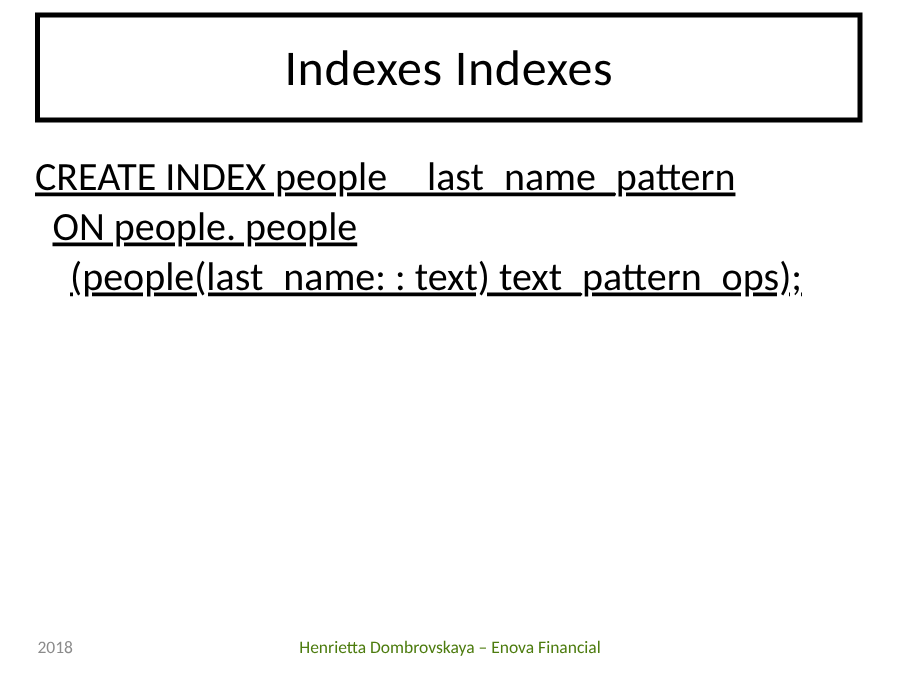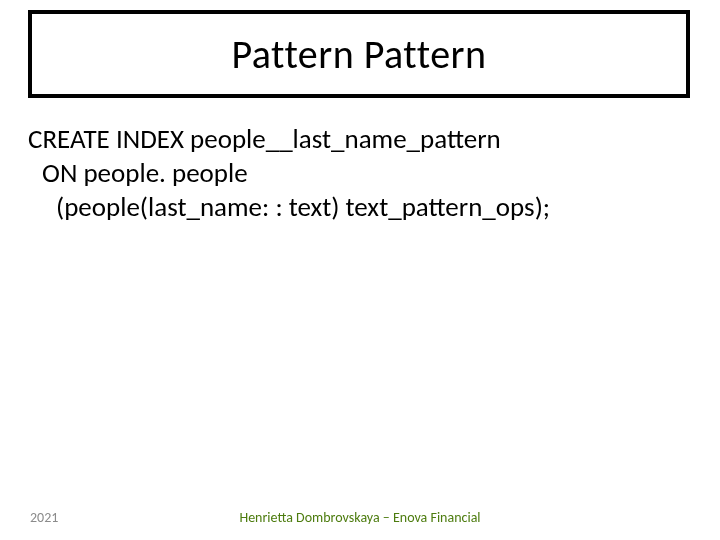--- a/index.html
+++ b/index.html
@@ -20,23 +20,24 @@
     font-size: 40px;
     font-weight: 400;
     color: #000;
     letter-spacing: 0.5px;
   }
   .body {
     position: absolute;
     left: 28px;
     top: 122px;
     width: 664px;
-    font-size: 27px;
+    font-size: 32px;
     line-height: 1.25;
     color: #000;
+    text-decoration: underline;
   }
   .l2 { padding-left: 14px; }
   .l3 { padding-left: 28px; }
   .footer {
     position: absolute;
     bottom: 14px;
     left: 0;
     width: 720px;
     height: 20px;
   }
@@ -56,27 +57,27 @@
     font-size: 14px;
     color: #4d7c0f;
   }
 </style>
 </head>
 <body>
 
 <div class="slide">
 
   <div class="title-box">
-    <div class="title-text">Pattern Pattern</div>
+    <div class="title-text">Indexes Indexes</div>
   </div>
 
   <div class="body">
     <div>CREATE INDEX people__last_name_pattern</div>
     <div class="l2">ON people. people</div>
     <div class="l3">(people(last_name: : text) text_pattern_ops);</div>
   </div>
 
   <div class="footer">
-    <div class="footer-year">2021</div>
+    <div class="footer-year">2018</div>
     <div class="footer-credit">Henrietta Dombrovskaya – Enova Financial</div>
   </div>
 
 </div>
 
 </body></html>

